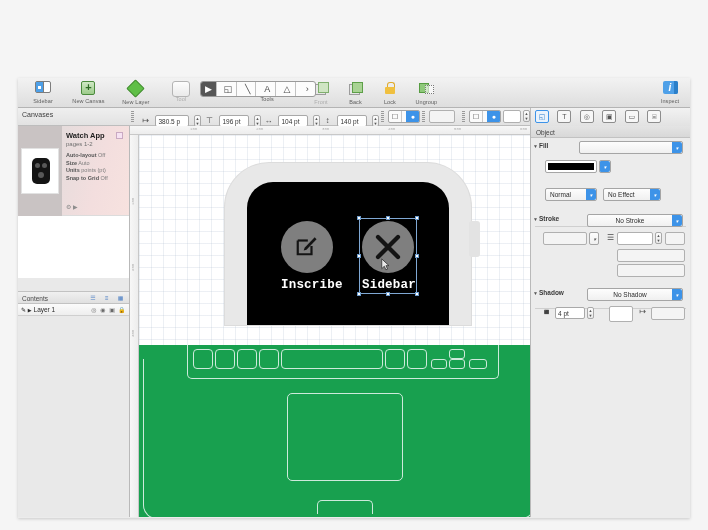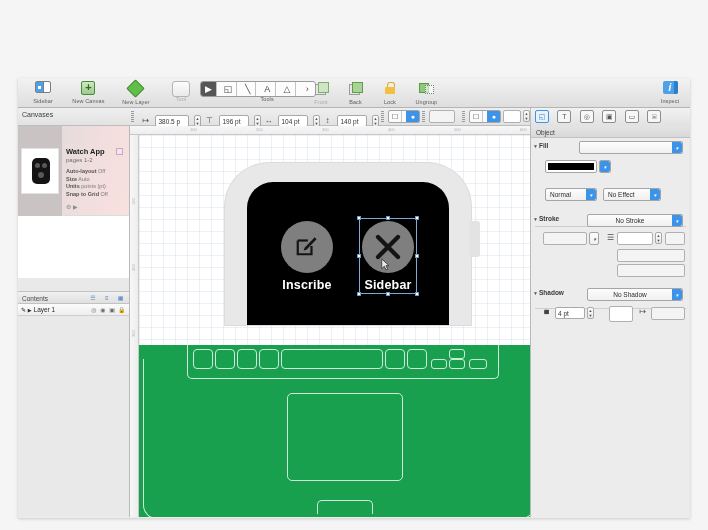--- a/index.html
+++ b/index.html
@@ -250,21 +250,21 @@
     border: 1px solid #e2e2e2;
   }
   .mini-watch {
     position: absolute; left: 10px; top: 9px;
     width: 18px; height: 26px;
     background: #141414; border-radius: 5px;
   }
   .mini-dot {
     position: absolute; border-radius: 50%; background: #585858;
   }
-  .canvas-info { position: absolute; left: 48px; top: 21px; right: 3px; }
+  .canvas-info { position: absolute; left: 48px; top: 5px; right: 3px; }
   .ci-title { font-size: 7.5px; font-weight: bold; color: #1e1e1e; }
   .ci-sub { font-size: 6px; color: #6f6f6f; margin-top: 1px; }
   .ci-meta { font-size: 5.5px; color: #7b7b7b; margin-top: 5px; line-height: 7.5px; }
   .ci-meta b { color: #555; font-weight: bold; }
   .ci-swatch {
     position: absolute; right: 3px; top: 1px;
     width: 7px; height: 7px;
     border: 1px solid #c9a9c2; background: #f6e2f2;
   }
   .ci-bottom {
@@ -295,20 +295,21 @@
     padding: 2px 0 0 3px;
   }
   .layer-icons { position: absolute; right: 3px; top: 2px; font-size: 6px; color: #6a6a6a; }
   .layer-icons span { margin-left: 2px; }
 
   
   .canvas-area {
     position: absolute; left: 112px; top: 0; right: 160px; bottom: 0;
     background: #f97316;
     overflow: hidden;
+    font-family: Liberation Mono, monospace;
   }
   .ruler-h {
     position: absolute; left: 0; right: 0; top: 0; height: 9px;
     background: linear-gradient(#f7f7f7,#ededed);
     border-bottom: 1px solid #c8c8c8;
   }
   .ruler-v {
     position: absolute; left: 0; top: 9px; bottom: 0; width: 9px;
     background: linear-gradient(to right,#f7f7f7,#ededed);
     border-right: 1px solid #c8c8c8;

